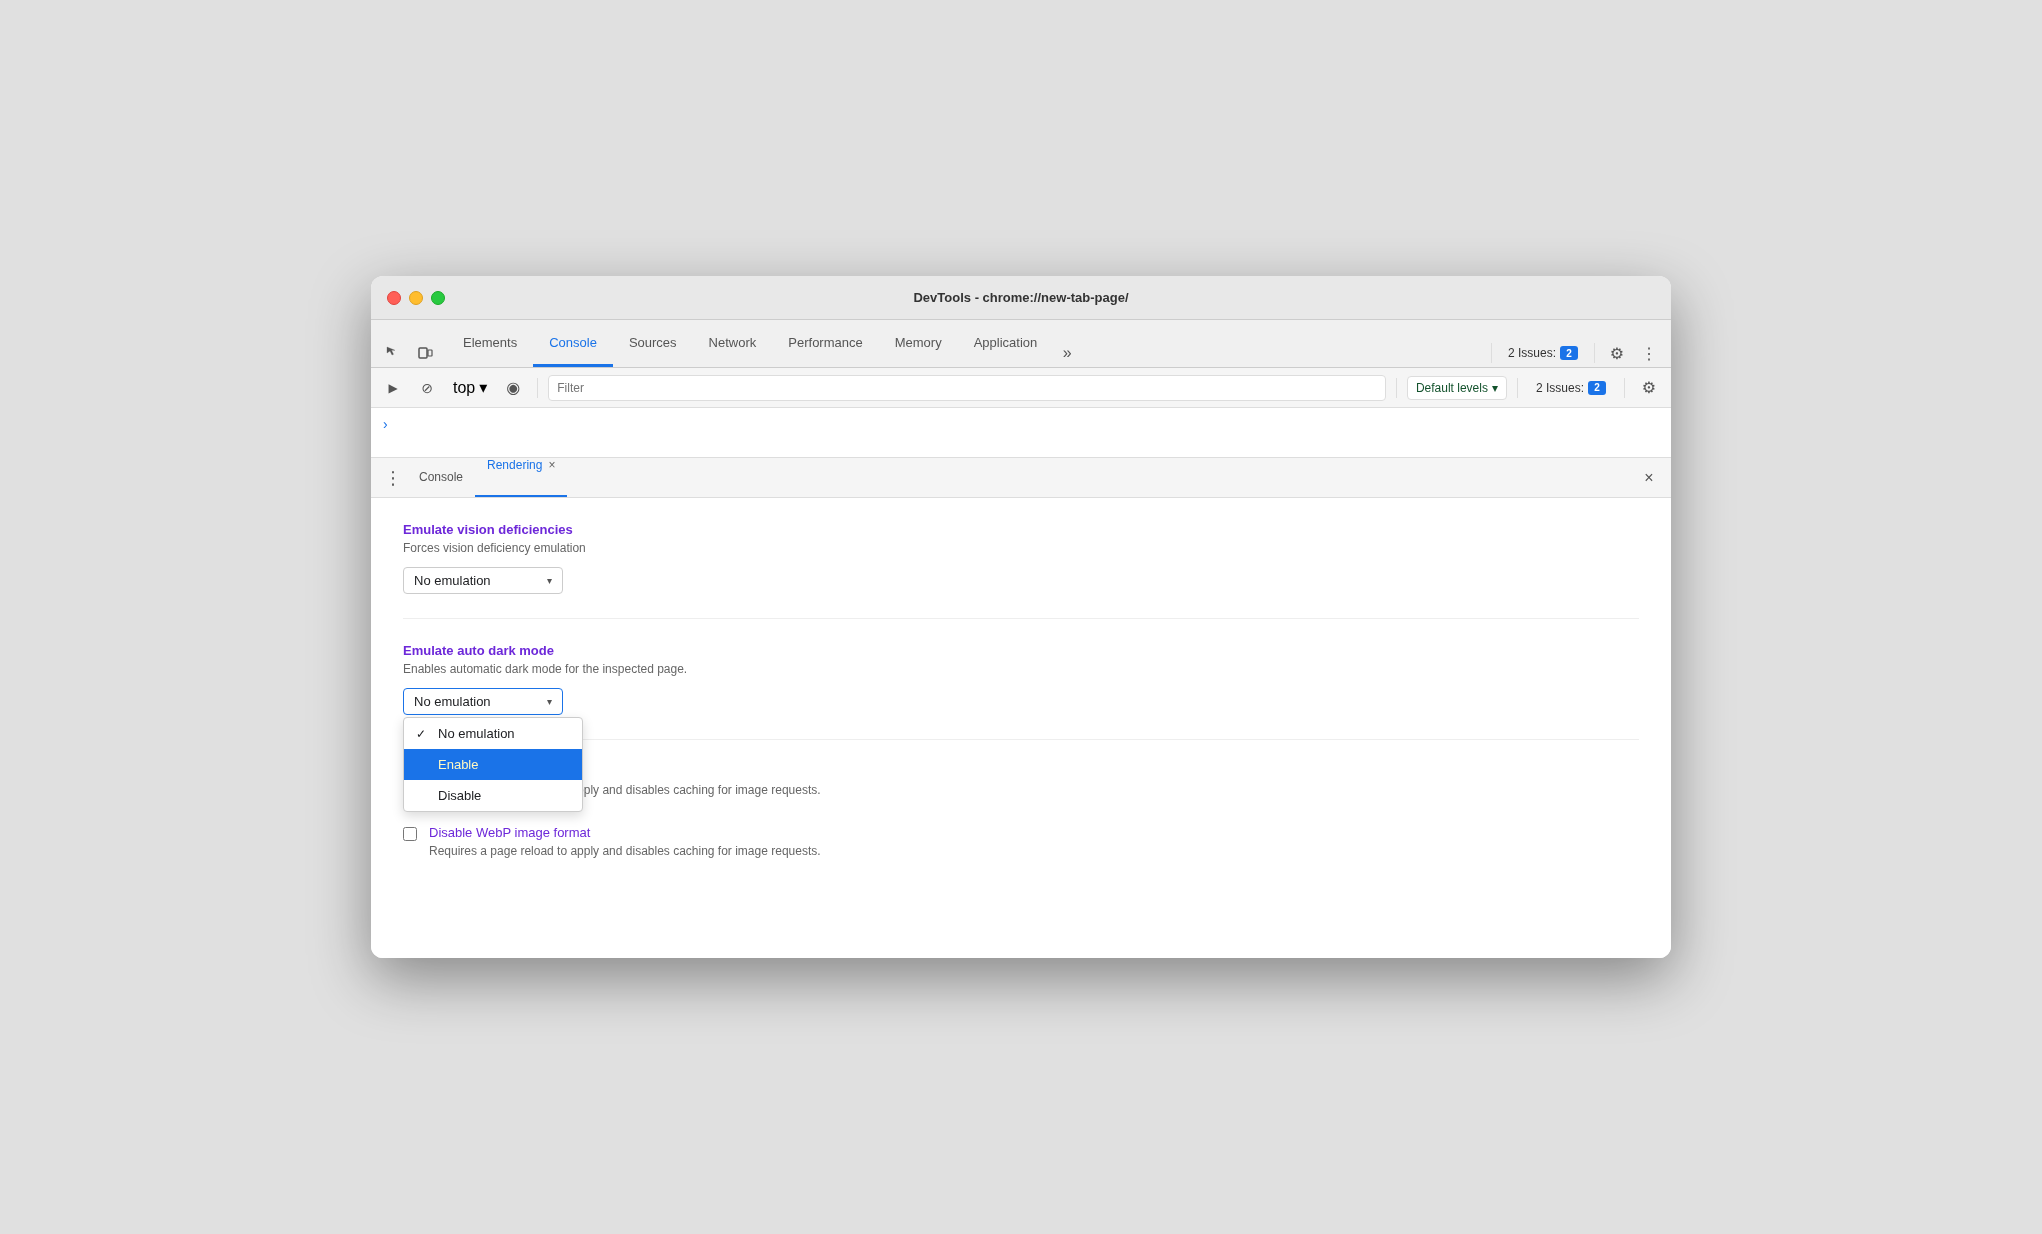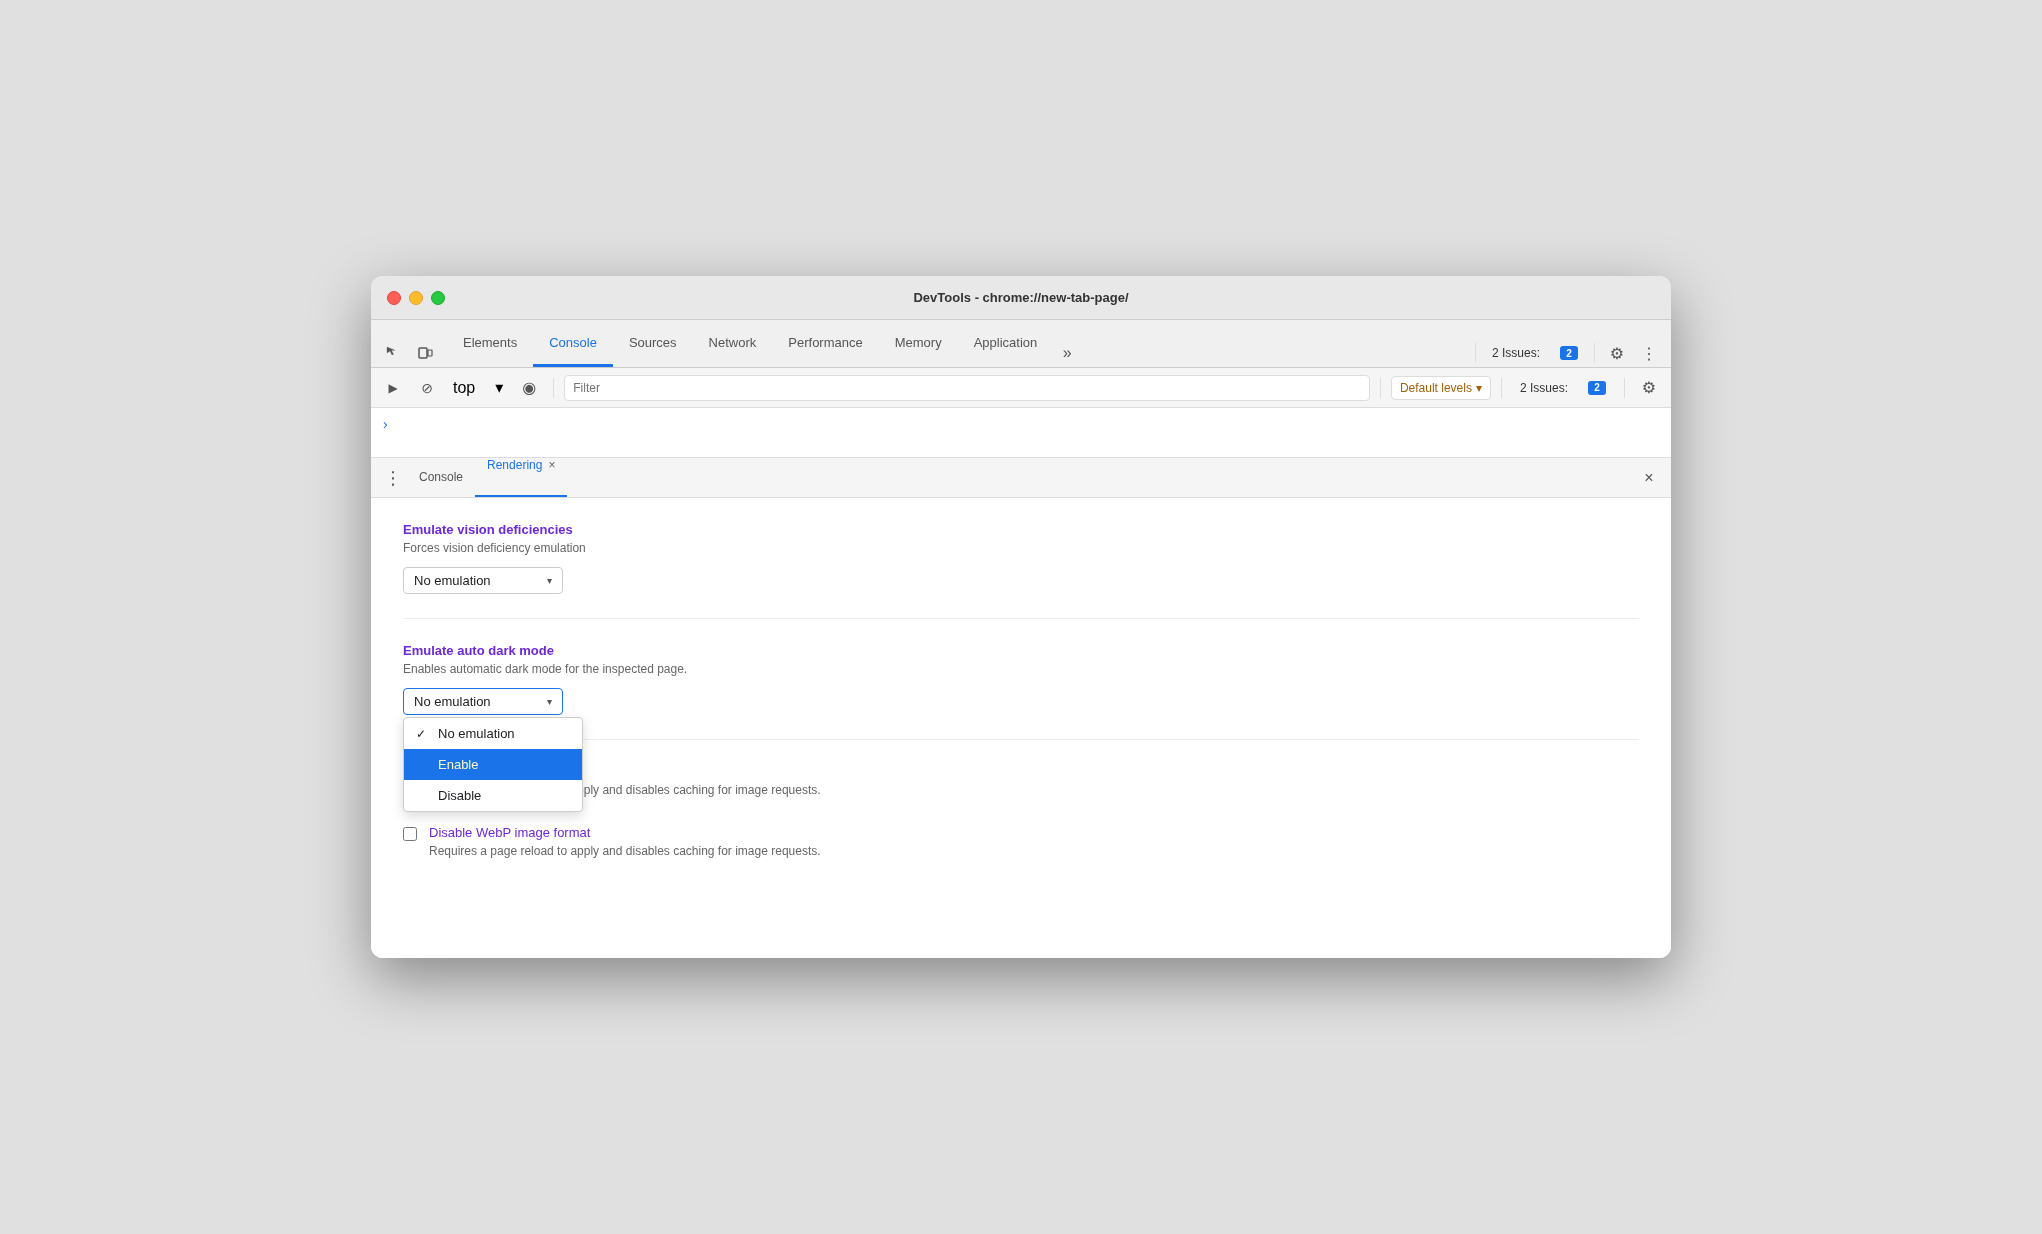--- a/index.html
+++ b/index.html
@@ -97,21 +97,21 @@
       font-weight: 500;
     }
     .toolbar-right {
       display: flex;
       align-items: center;
       gap: 4px;
     }
     .issues-btn {
       display: flex;
       align-items: flex-end;
-      gap: 20px;
+      gap: 4px;
       padding: 4px 8px;
       border-radius: 4px;
       font-size: 12px;
       cursor: pointer;
       border: none;
       background: transparent;
       color: #333;
     }
     .issues-icon {
       width: 18px;
@@ -148,21 +148,21 @@
     .levels-btn {
       display: flex;
       align-items: center;
       gap: 4px;
       padding: 4px 8px;
       border: 1px solid #ddd;
       border-radius: 4px;
       background: white;
       font-size: 12px;
       cursor: pointer;
-      color: #a16207;
+      color: #14532d;
       white-space: nowrap;
     }
     .divider-v {
       width: 1px;
       height: 20px;
       background: #ddd;
       margin: 0 4px;
     }
     .console-area {
       background: white;
@@ -387,21 +387,21 @@
       </button>
       <div class="divider-v"></div>
       <button class="icon-btn">⚙</button>
       <button class="icon-btn">⋮</button>
     </div>
   </div>
 
   <div class="console-toolbar">
     <button class="icon-btn" style="font-size:12px;">▶</button>
     <button class="icon-btn" style="font-size:14px;">⊘</button>
-    <div style="display:flex;align-items:center;gap:20px;cursor:pointer;padding:2px 6px;border-radius:4px;">
+    <div style="display:flex;align-items:center;gap:4px;cursor:pointer;padding:2px 6px;border-radius:4px;">
       <span>top</span>
       <span>▾</span>
     </div>
     <button class="icon-btn">◉</button>
     <div class="divider-v"></div>
     <input class="filter-input" type="text" placeholder="Filter" style="">
     <div class="divider-v"></div>
     <button class="levels-btn">
       <span>Default levels</span>
       <span>▾</span>

